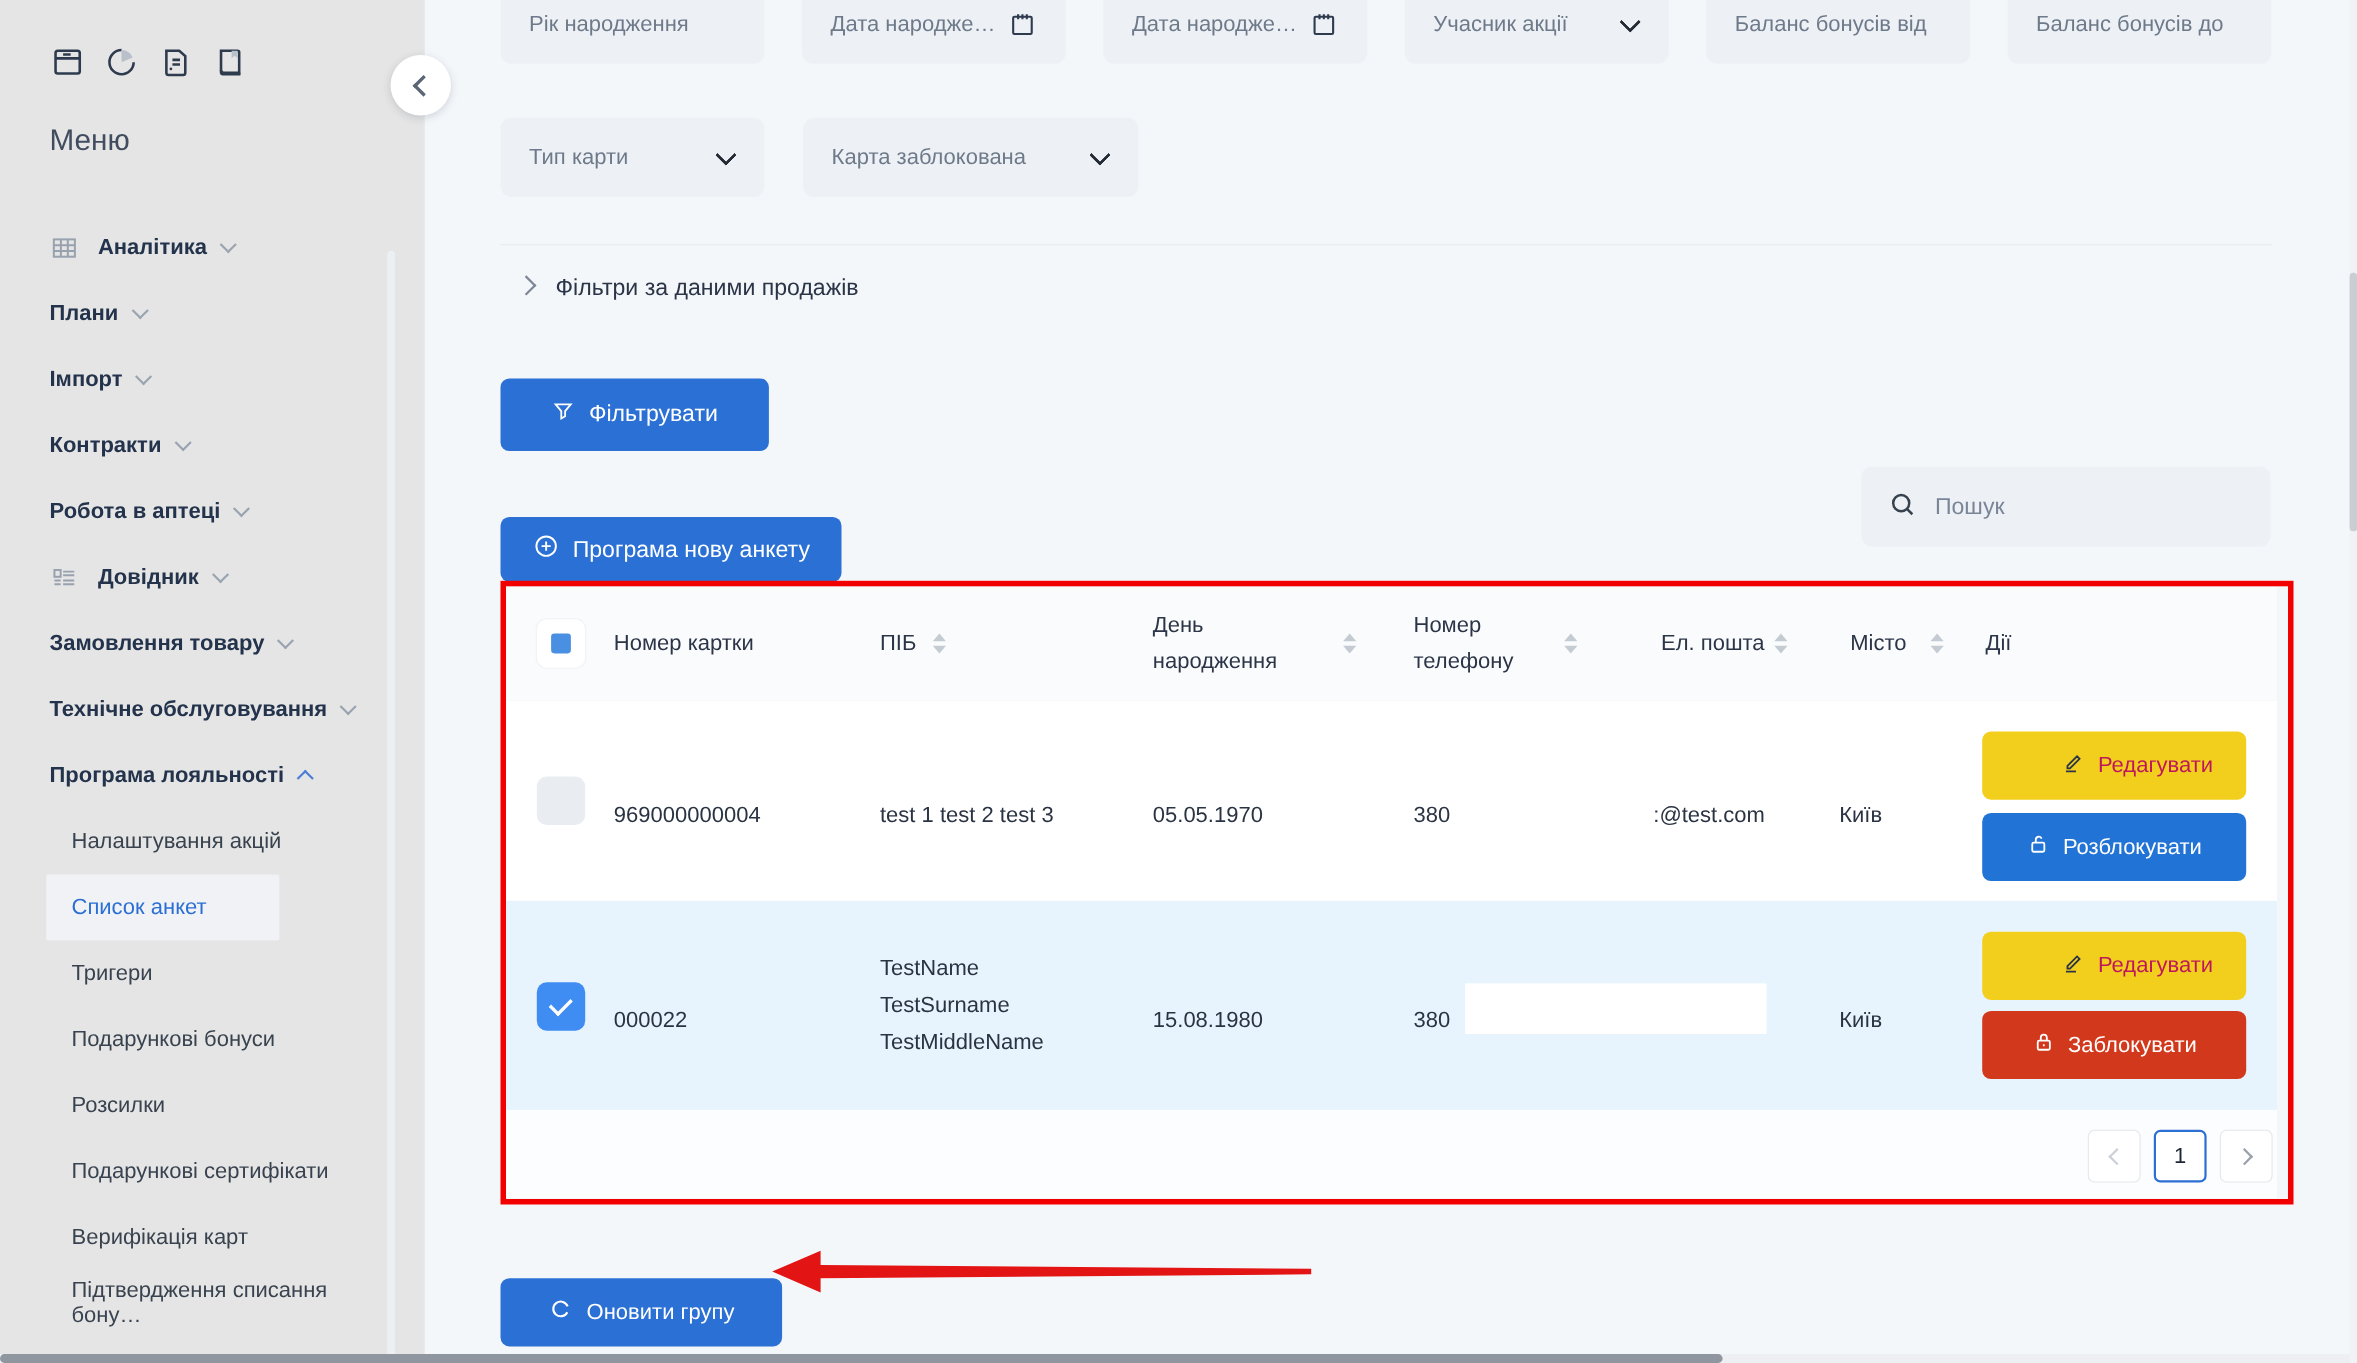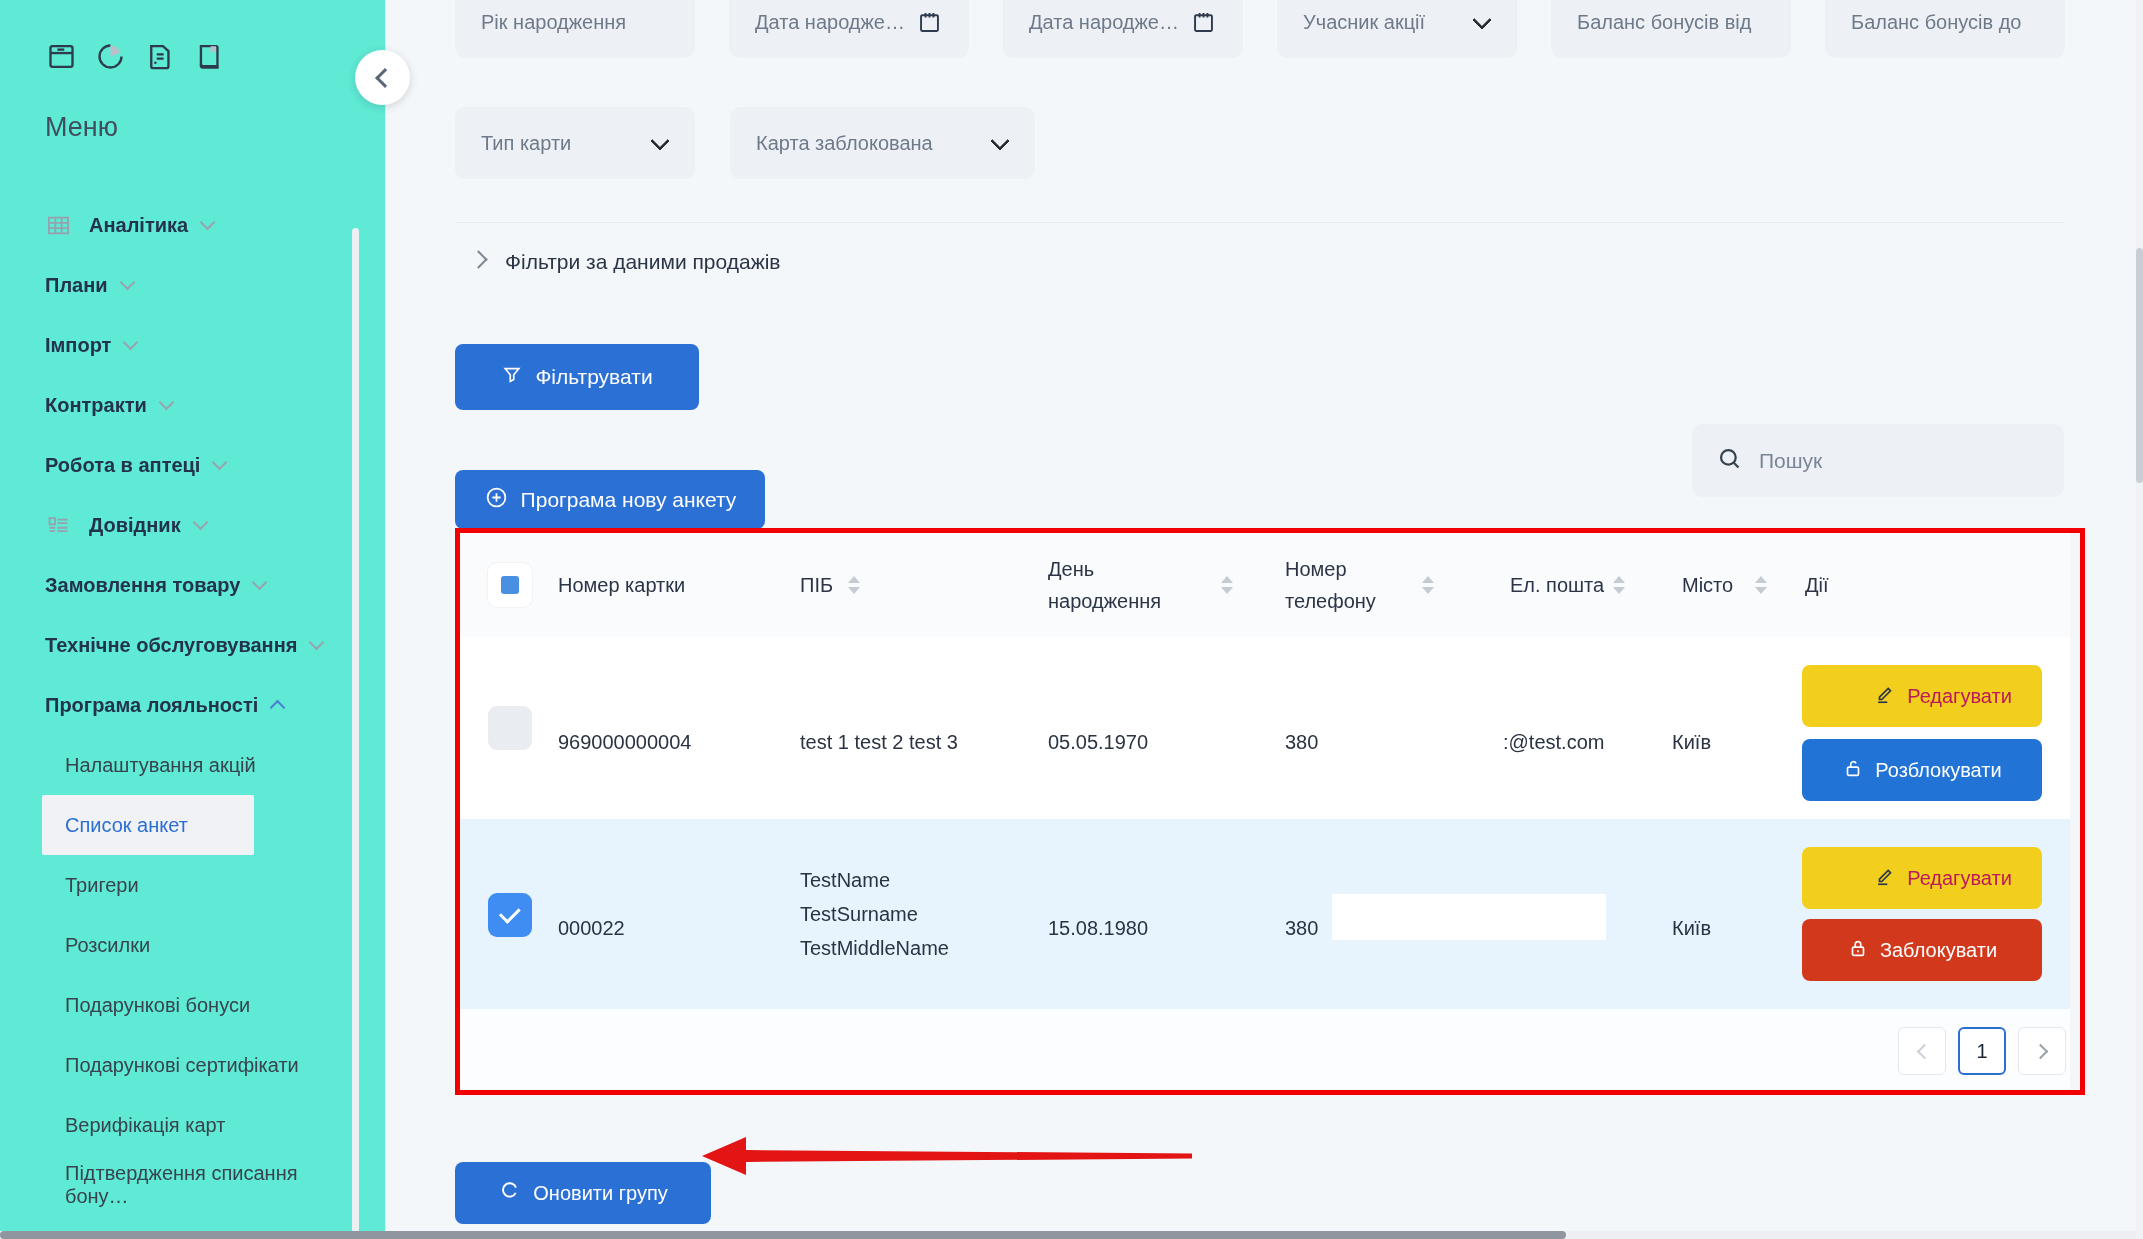--- a/index.html
+++ b/index.html
@@ -1,19 +1,19 @@
 <!DOCTYPE html>
 <html><head>
 <meta charset="utf-8">
 <style>
   html,body{margin:0;padding:0;background:#f4f7fa;font-family:"Liberation Sans","DejaVu Sans",sans-serif;}
   .page{position:relative;width:2143px;height:1239px;background:#f4f7fa;overflow:hidden;}
 
   
-  .sidebar{position:absolute;left:0;top:0;width:385px;height:1239px;background:#5eead4;border-right:1px solid #e7eaee;}
+  .sidebar{position:absolute;left:0;top:0;width:385px;height:1239px;background:#e5e5e5;border-right:1px solid #e7eaee;}
   .apps-row{position:absolute;left:45px;top:40px;display:flex;gap:16px;color:#2e3b4e;}
   .apps-row svg{width:33px;height:33px;}
   .menu-title{position:absolute;left:45px;top:112px;font-size:27px;color:#414d5f;}
   .nav{position:absolute;left:45px;top:195px;right:34px;}
   .nav-item{height:60px;display:flex;align-items:center;font-size:20px;font-weight:bold;color:#24334c;cursor:pointer;}
   .nav-item .mi{width:27px;height:27px;color:#98a1ae;margin-right:17px;}
   .nav-sub{height:60px;display:flex;align-items:center;font-size:20px;color:#39434f;padding-left:20px;position:relative;cursor:pointer;}
   .nav-sub.active{color:#2b6fd4;font-weight:500;}
   .nav-sub.active .hl{position:absolute;left:-3px;top:0;width:212px;height:60px;background:#f0f2f5;border-radius:2px;z-index:0;}
   .nav-sub span{position:relative;z-index:1;}
@@ -175,24 +175,24 @@
           <span>Налаштування акцій</span>
         </div>
       <div class="nav-sub active">
           <div class="hl"></div>
           <span>Список анкет</span>
         </div>
       <div class="nav-sub">
           <span>Тригери</span>
         </div>
       <div class="nav-sub">
+          <span>Подарункові бонуси</span>
+        </div>
+      <div class="nav-sub">
           <span>Розсилки</span>
-        </div>
-      <div class="nav-sub">
-          <span>Подарункові бонуси</span>
         </div>
       <div class="nav-sub">
           <span>Подарункові сертифікати</span>
         </div>
       <div class="nav-sub">
           <span>Верифікація карт</span>
         </div>
       <div class="nav-sub">
           <span>Підтвердження списання бону…</span>
         </div>

